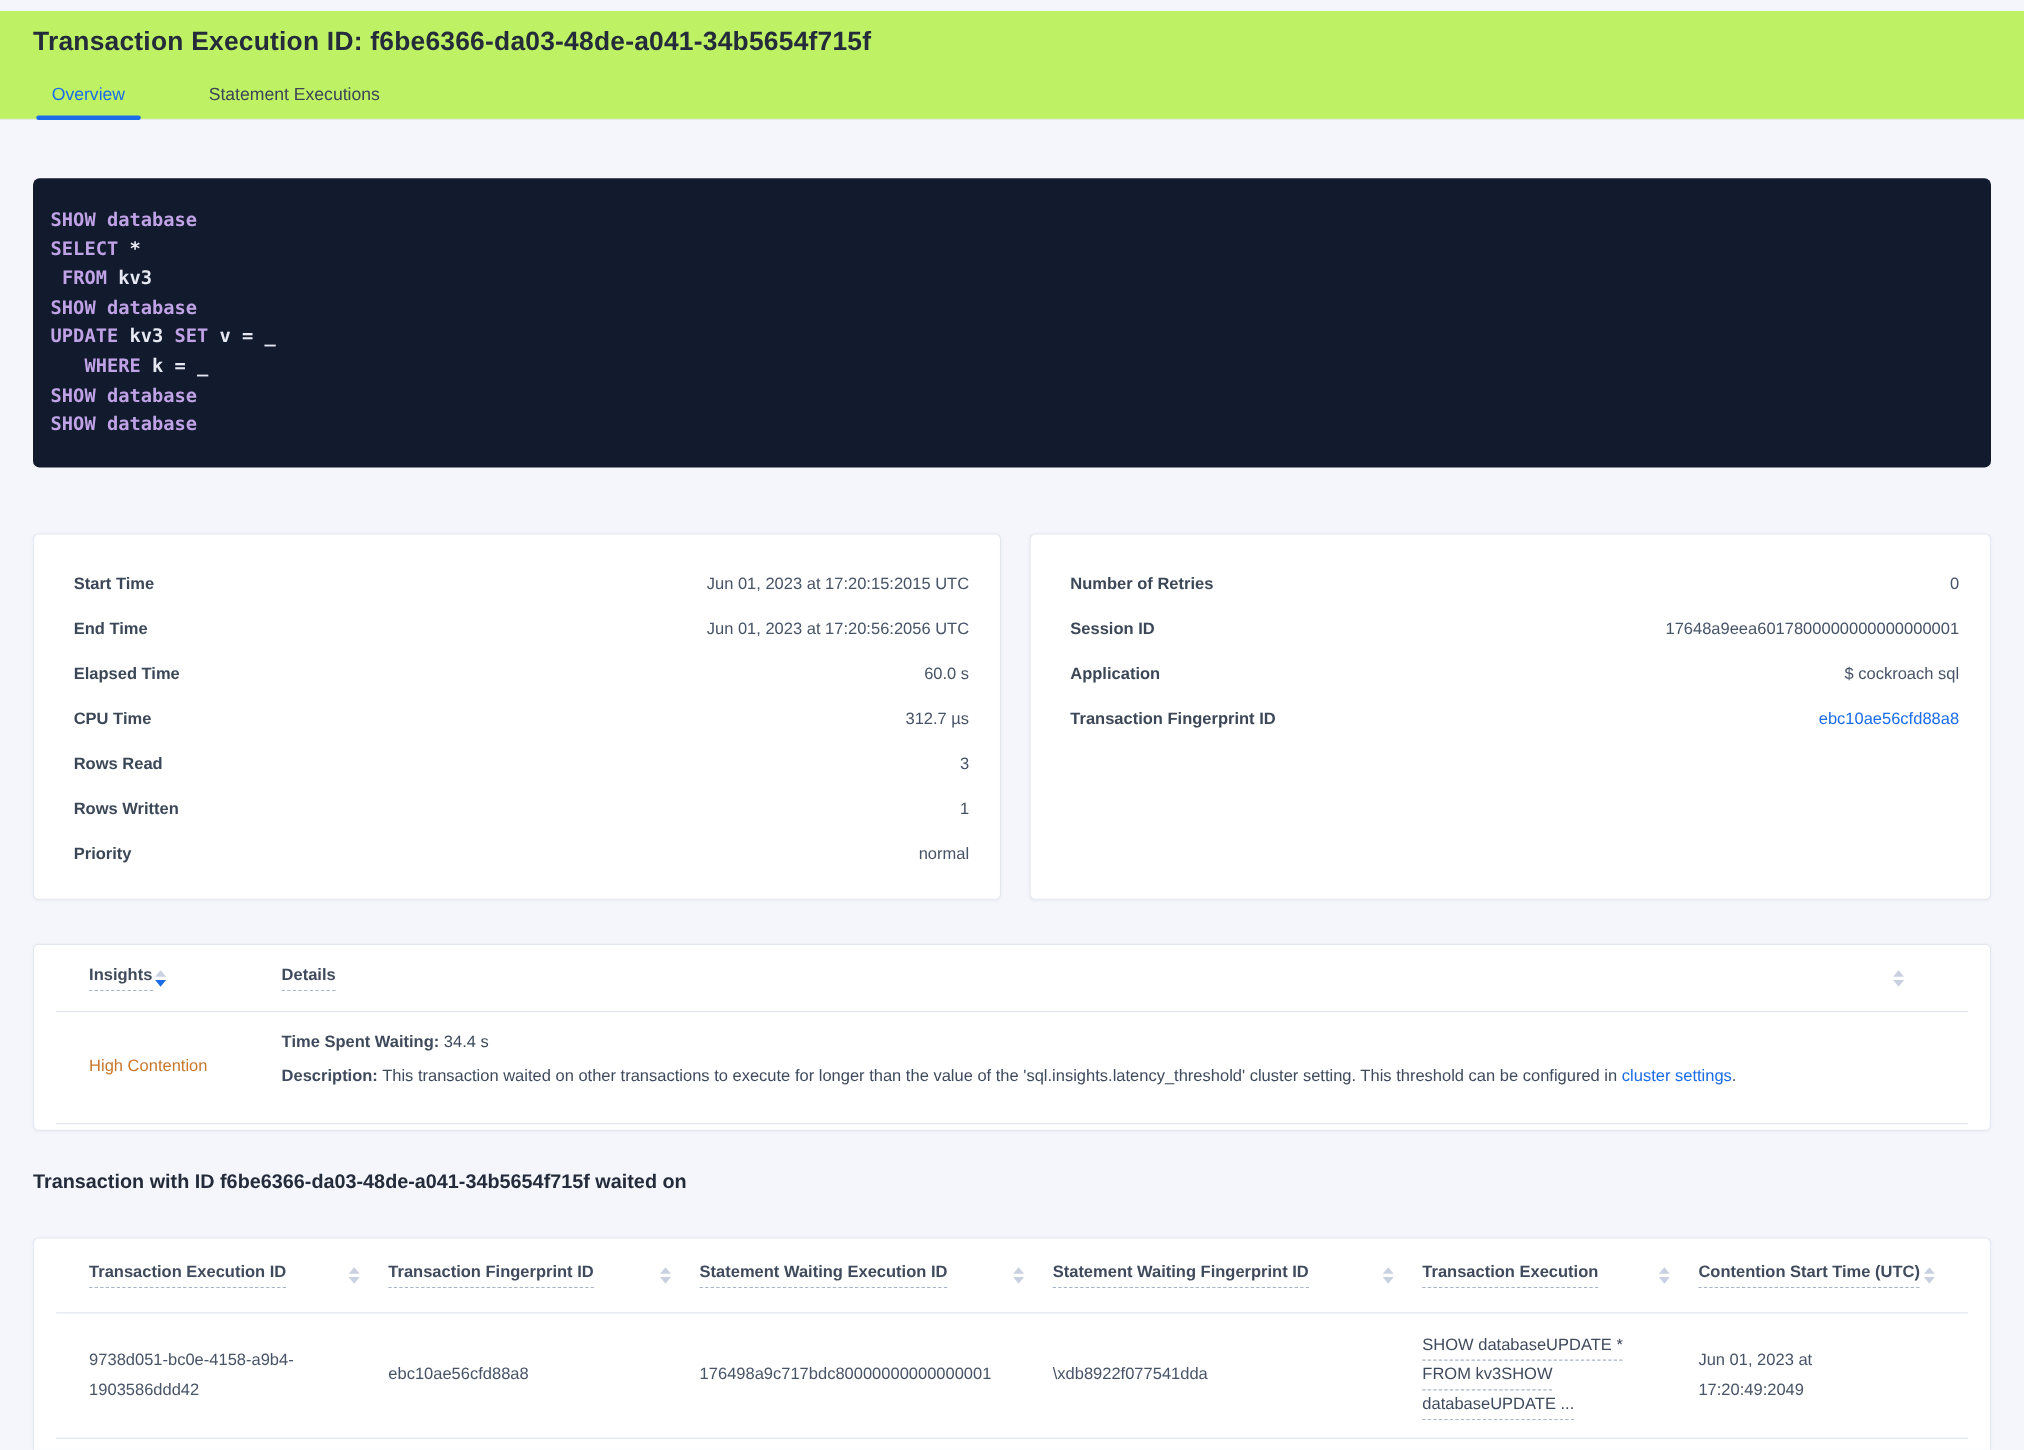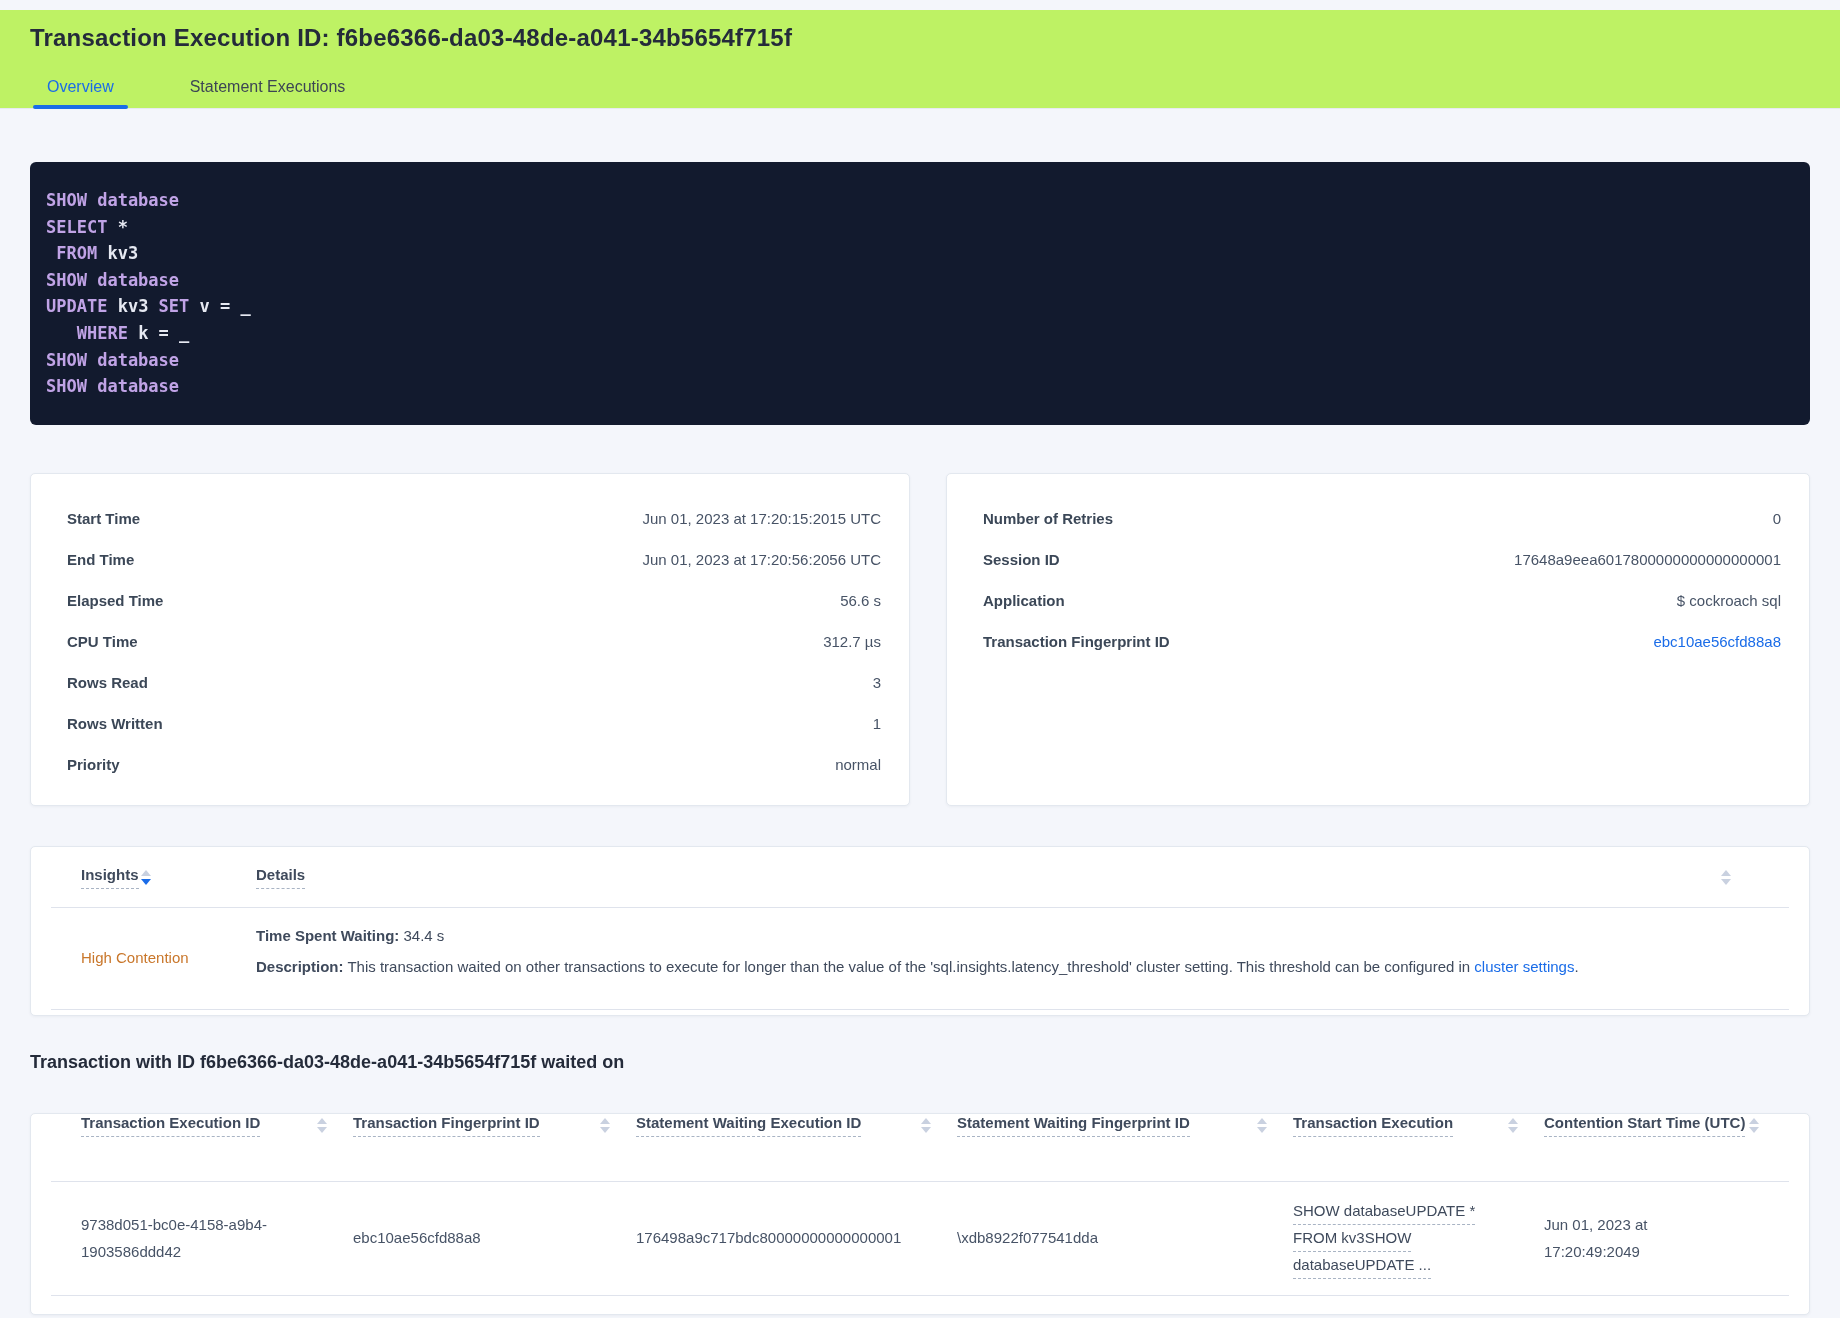--- a/index.html
+++ b/index.html
@@ -13,21 +13,21 @@
   .tab.active{color:#1a6ce8;font-weight:500;}
   .tab.active .tab-underline{position:absolute;left:0;right:0;bottom:-1px;height:4px;background:#1a6ce8;border-radius:3px;}
   
   .content{padding:0 30px;}
   .sql-box{margin-top:53px;background:#121a2e;border-radius:6px;padding:25px 16px;height:213px;}
   .code-line{font-family:"DejaVu Sans Mono",monospace;font-size:17px;line-height:26.6px;
     font-weight:700;white-space:pre;}
   .tok-kw{color:#c0a3e6;}
   .tok-plain{color:#e6e9f2;}
   
-  .cards-row{display:flex;gap:36px;margin-top:48px;align-items:stretch;}
+  .cards-row{display:flex;gap:26px;margin-top:60px;align-items:stretch;}
   .card{background:#ffffff;border:1px solid #e3e8ef;border-radius:5px;box-shadow:0 1px 3px rgba(40,50,70,.05);}
   .summary-card{height:333px;box-sizing:border-box;padding:24px 28px 0 36px;}
   .summary-left{width:880px;}
   .summary-right{flex:1;}
   .kv-row{display:flex;align-items:center;justify-content:space-between;height:41px;}
   .kv-label{font-size:15px;font-weight:700;color:#3b4757;}
   .kv-value{font-size:15px;color:#475366;}
   .link{color:#1a6ce8;text-decoration:none;cursor:pointer;}
   
   .table-card{margin-top:40px;padding:0 20px;box-sizing:border-box;}
@@ -43,21 +43,21 @@
   .insights-head{display:flex;align-items:center;height:60px;}
   .col-insight{width:175px;display:flex;align-items:center;gap:2px;}
   .col-details{flex:1;display:flex;align-items:center;justify-content:space-between;}
   .insights-body{display:flex;padding-top:18px;padding-bottom:20px;}
   .insight-badge{width:175px;display:flex;align-items:center;font-size:15px;color:#c9772b;font-weight:500;}
   .detail-line{font-size:15px;color:#3f4a5c;margin:0 0 11px 0;line-height:1.35;}
   .detail-line b{font-weight:700;}
   
   .section-heading{font-size:18px;font-weight:700;color:#242b3a;margin:36px 0 16px 0;}
   .waited-card{height:202px;}
-  .waited-head{display:flex;align-items:flex-start;height:67px;}
+  .waited-head{display:flex;align-items:center;height:67px;}
   .w-col{display:flex;align-items:center;justify-content:space-between;box-sizing:border-box;padding-right:26px;}
   .w-col:last-child{padding-right:0;}
   .c1{width:272px;}.c2{width:283px;}.c3{width:321px;}.c4{width:336px;}.c5{width:251px;}.c6{flex:1;}
   .waited-body{display:flex;align-items:center;min-height:113px;padding-top:0;padding-bottom:0;}
   .w-cell{box-sizing:border-box;padding-right:28px;font-size:15px;color:#475366;line-height:1.75;overflow-wrap:anywhere;}
   .txn-exec-line{display:block;width:fit-content;border-bottom:1px dashed #a9b4c4;
     color:#3f4a5c;line-height:1.72;cursor:pointer;}
 </style>
 </head>
 <body>
@@ -95,21 +95,21 @@
       <div class="kv-row">
         <span class="kv-label">Start Time</span>
         <span class="kv-value">Jun 01, 2023 at 17:20:15:2015 UTC</span>
       </div>
       <div class="kv-row">
         <span class="kv-label">End Time</span>
         <span class="kv-value">Jun 01, 2023 at 17:20:56:2056 UTC</span>
       </div>
       <div class="kv-row">
         <span class="kv-label">Elapsed Time</span>
-        <span class="kv-value">56.6 s</span>
+        <span class="kv-value">60.0 s</span>
       </div>
       <div class="kv-row">
         <span class="kv-label">CPU Time</span>
         <span class="kv-value">312.7 µs</span>
       </div>
       <div class="kv-row">
         <span class="kv-label">Rows Read</span>
         <span class="kv-value">3</span>
       </div>
       <div class="kv-row">

